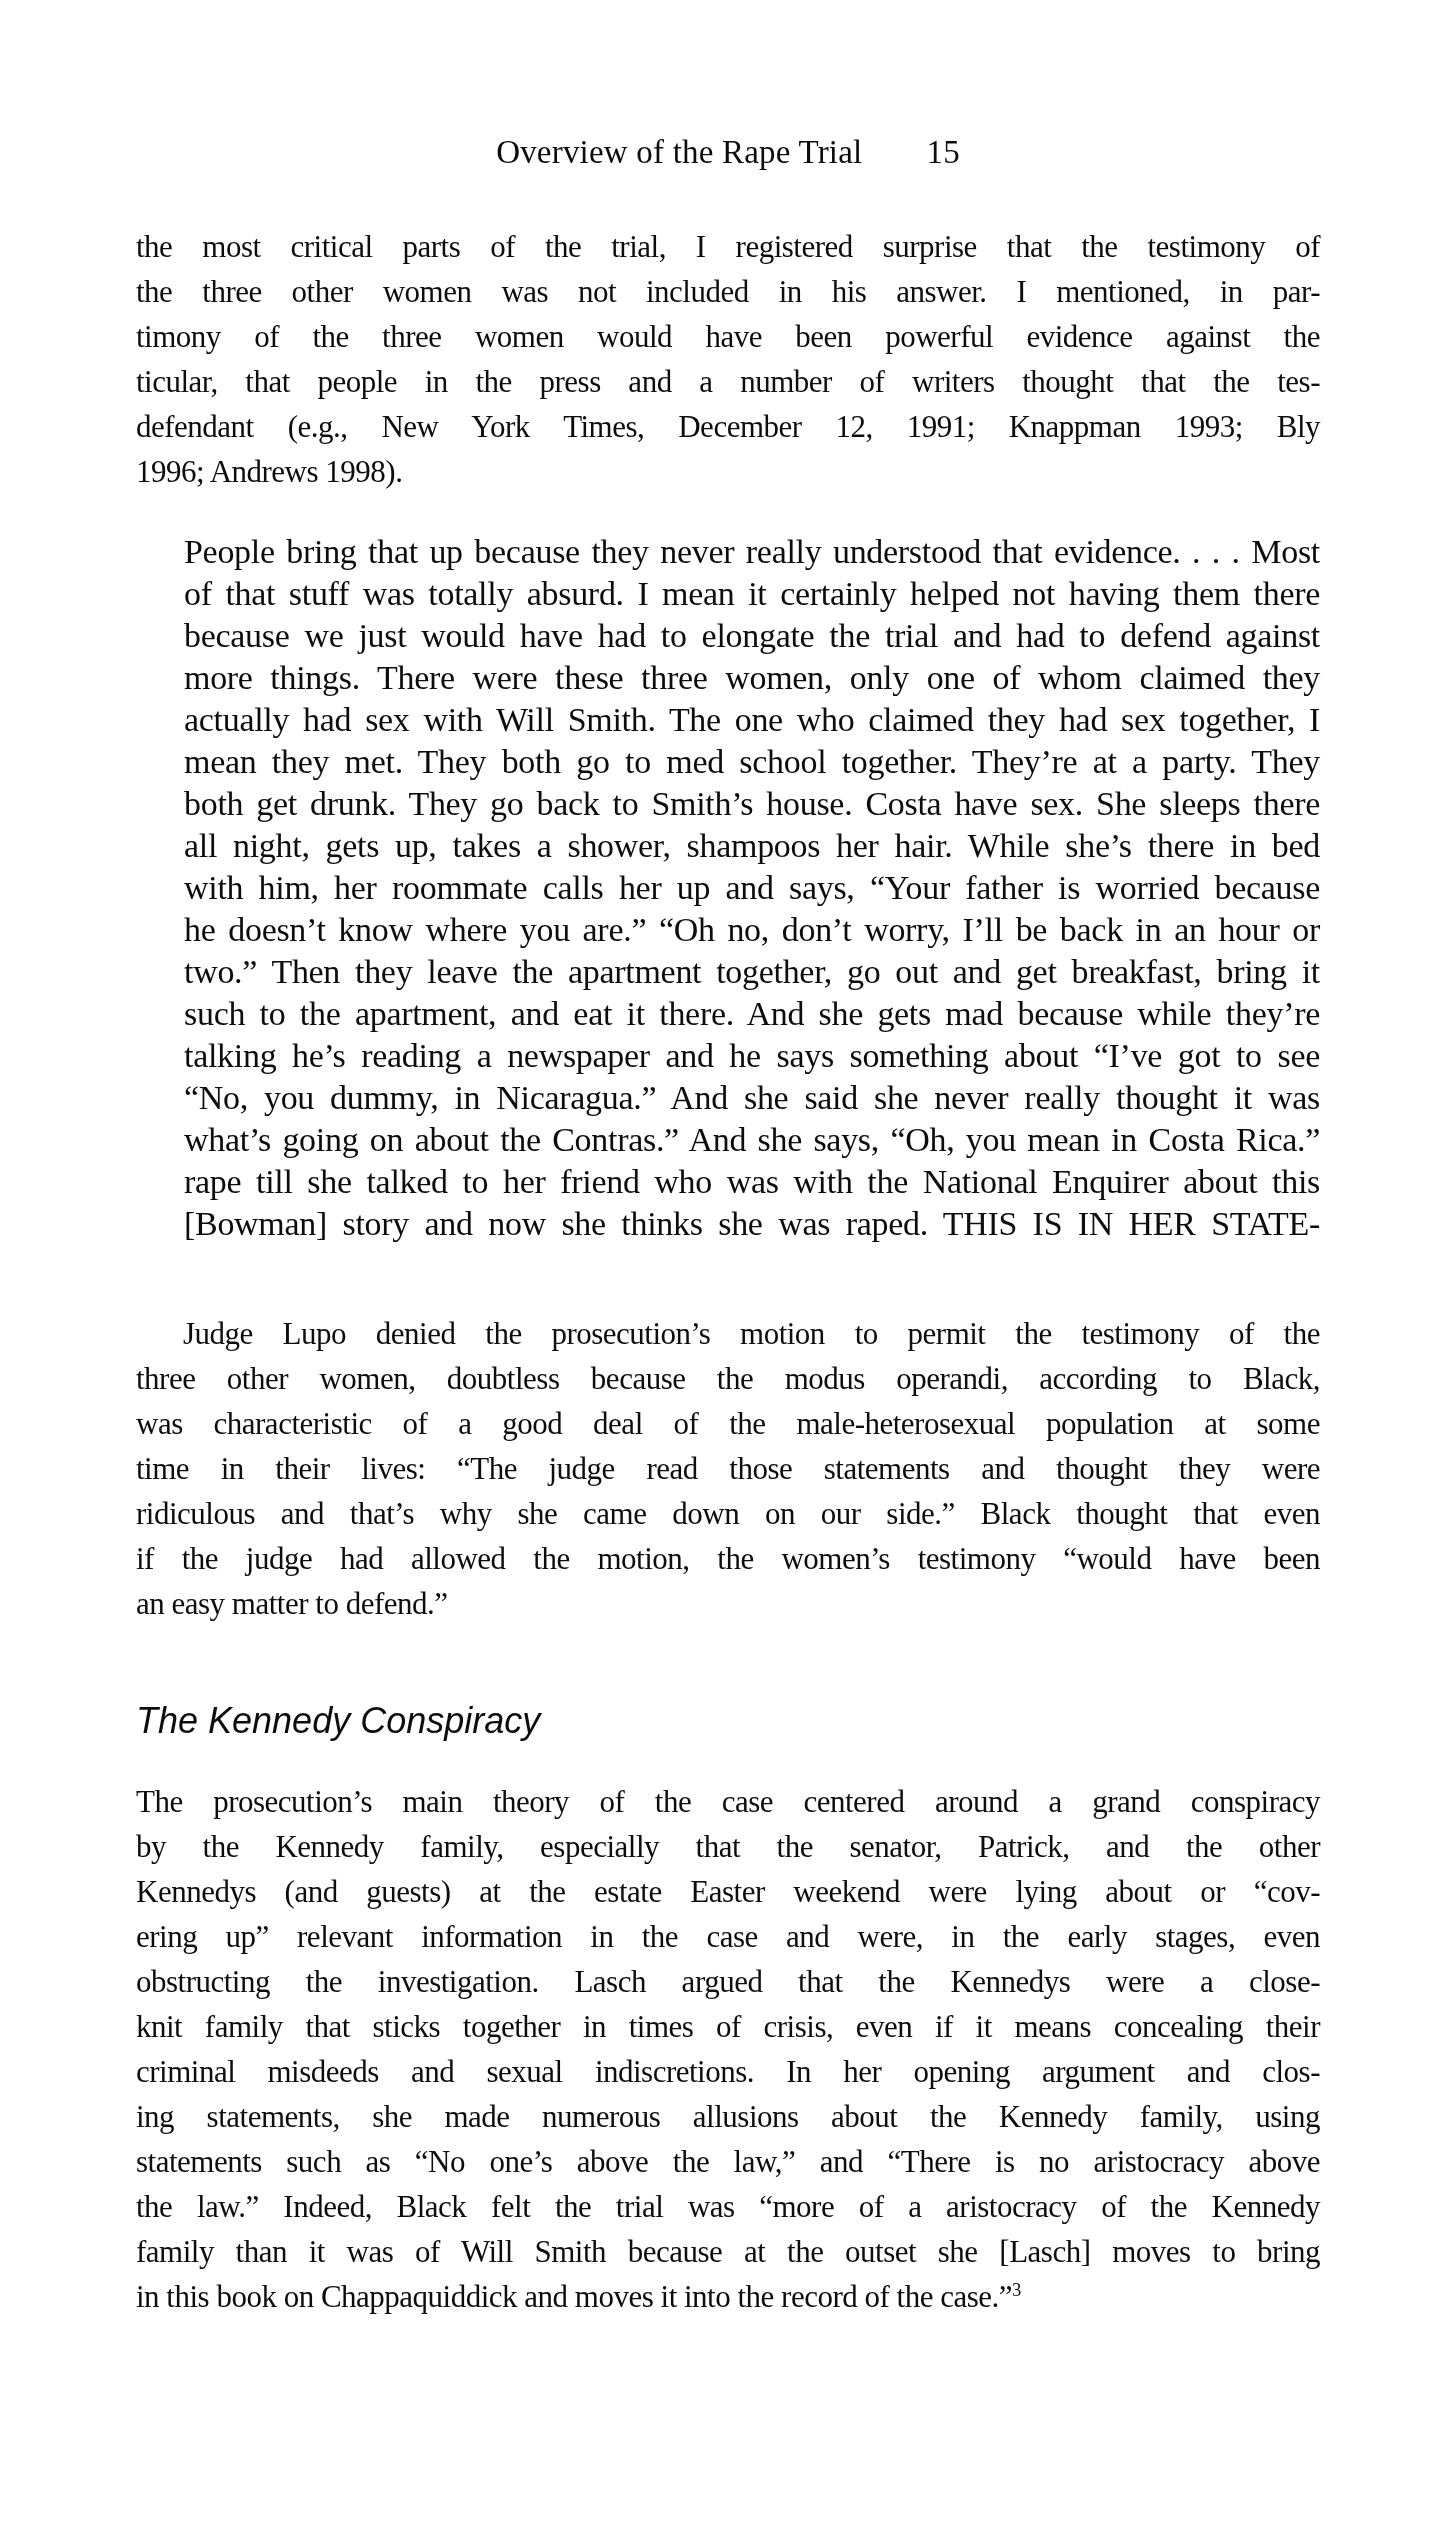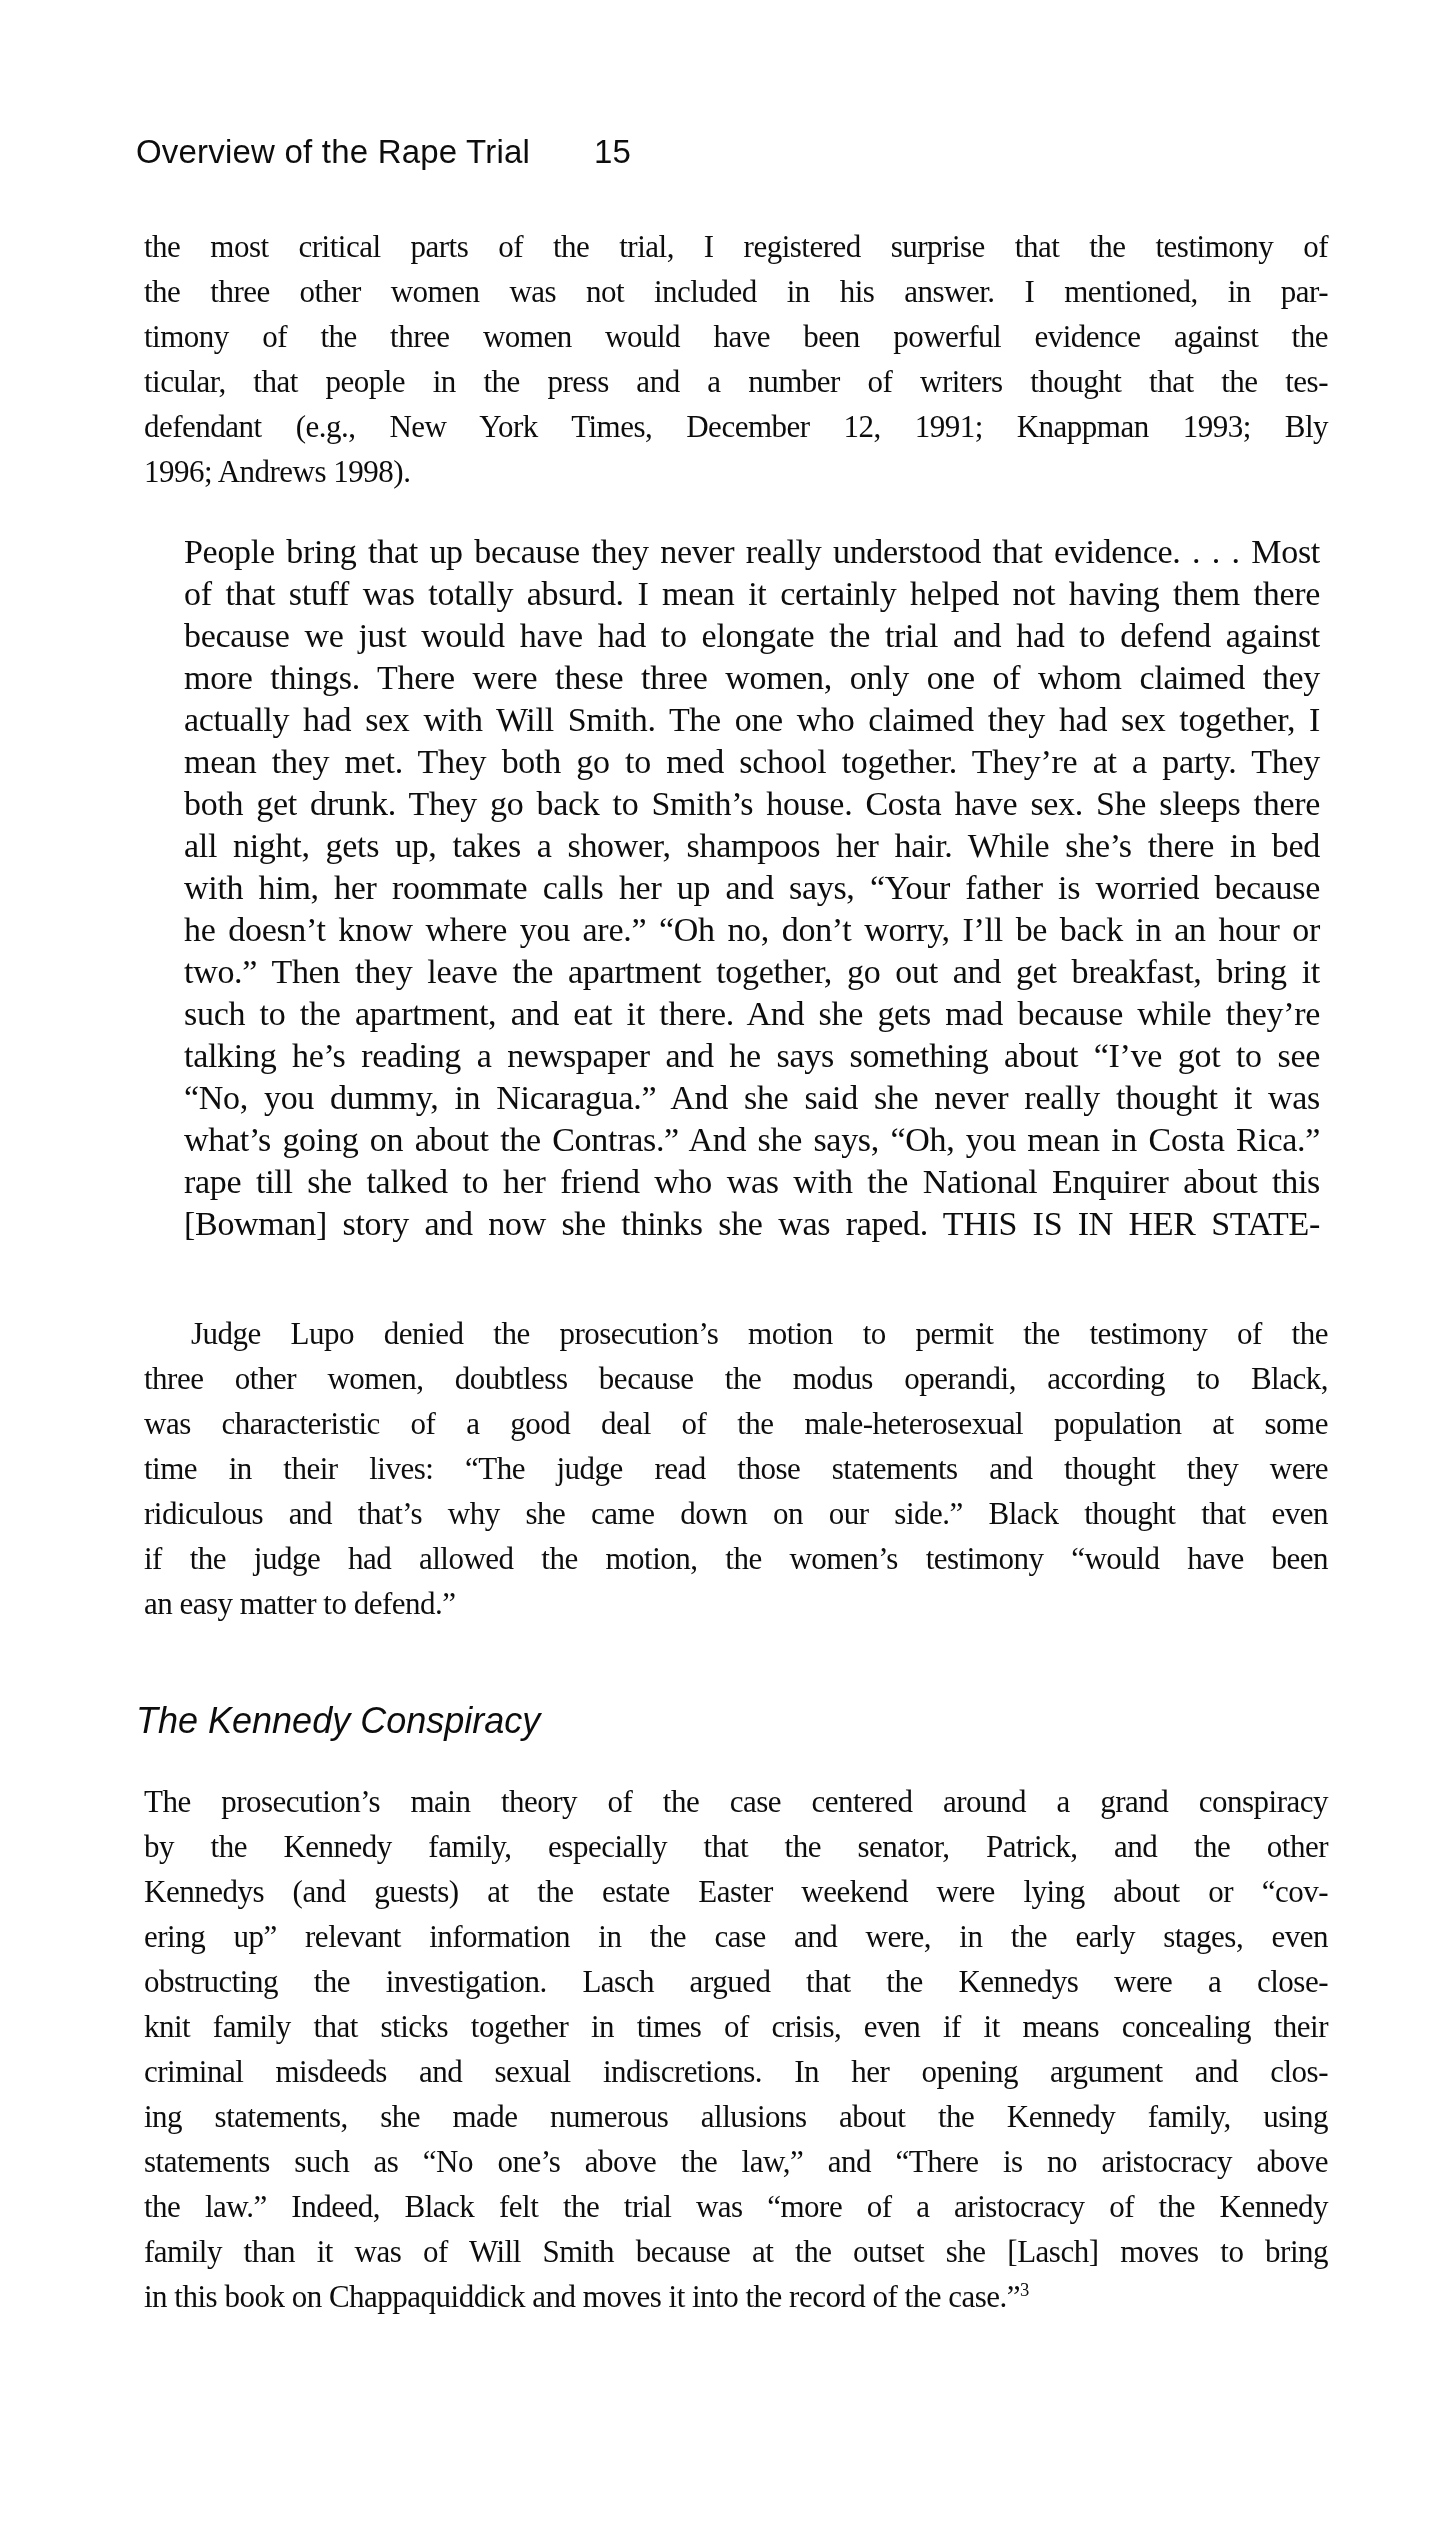--- a/index.html
+++ b/index.html
@@ -13,42 +13,41 @@
     height: 2538px;
     background: #ffffff;
     color: #0d0d0d;
     overflow: hidden;
   }
   .running-header {
     position: absolute;
     top: 134px;
     left: 136px;
     width: 1184px;
-    text-align: left;
-    font-family: Liberation Sans, sans-serif;
+    text-align: center;
+    font-family: Liberation Serif, serif;
     font-size: 33px;
     line-height: 36px;
     letter-spacing: 0.2px;
     white-space: nowrap;
   }
   .page-number {
     display: inline-block;
     margin-left: 64px;
   }
   .textblock {
     position: absolute;
     font-family: "Liberation Serif", "DejaVu Serif", serif;
   }
   .body-block {
     left: 136px;
     width: 1184px;
     font-size: 31px;
     line-height: 45px;
     letter-spacing: -0.5px;
-    margin-left: 8px;
   }
   #para-intro { top: 224px; }
   #block-quote {
     left: 184px;
     width: 1136px;
     top: 531px;
     font-size: 34px;
     line-height: 42px;
     letter-spacing: -0.3px;
   }

